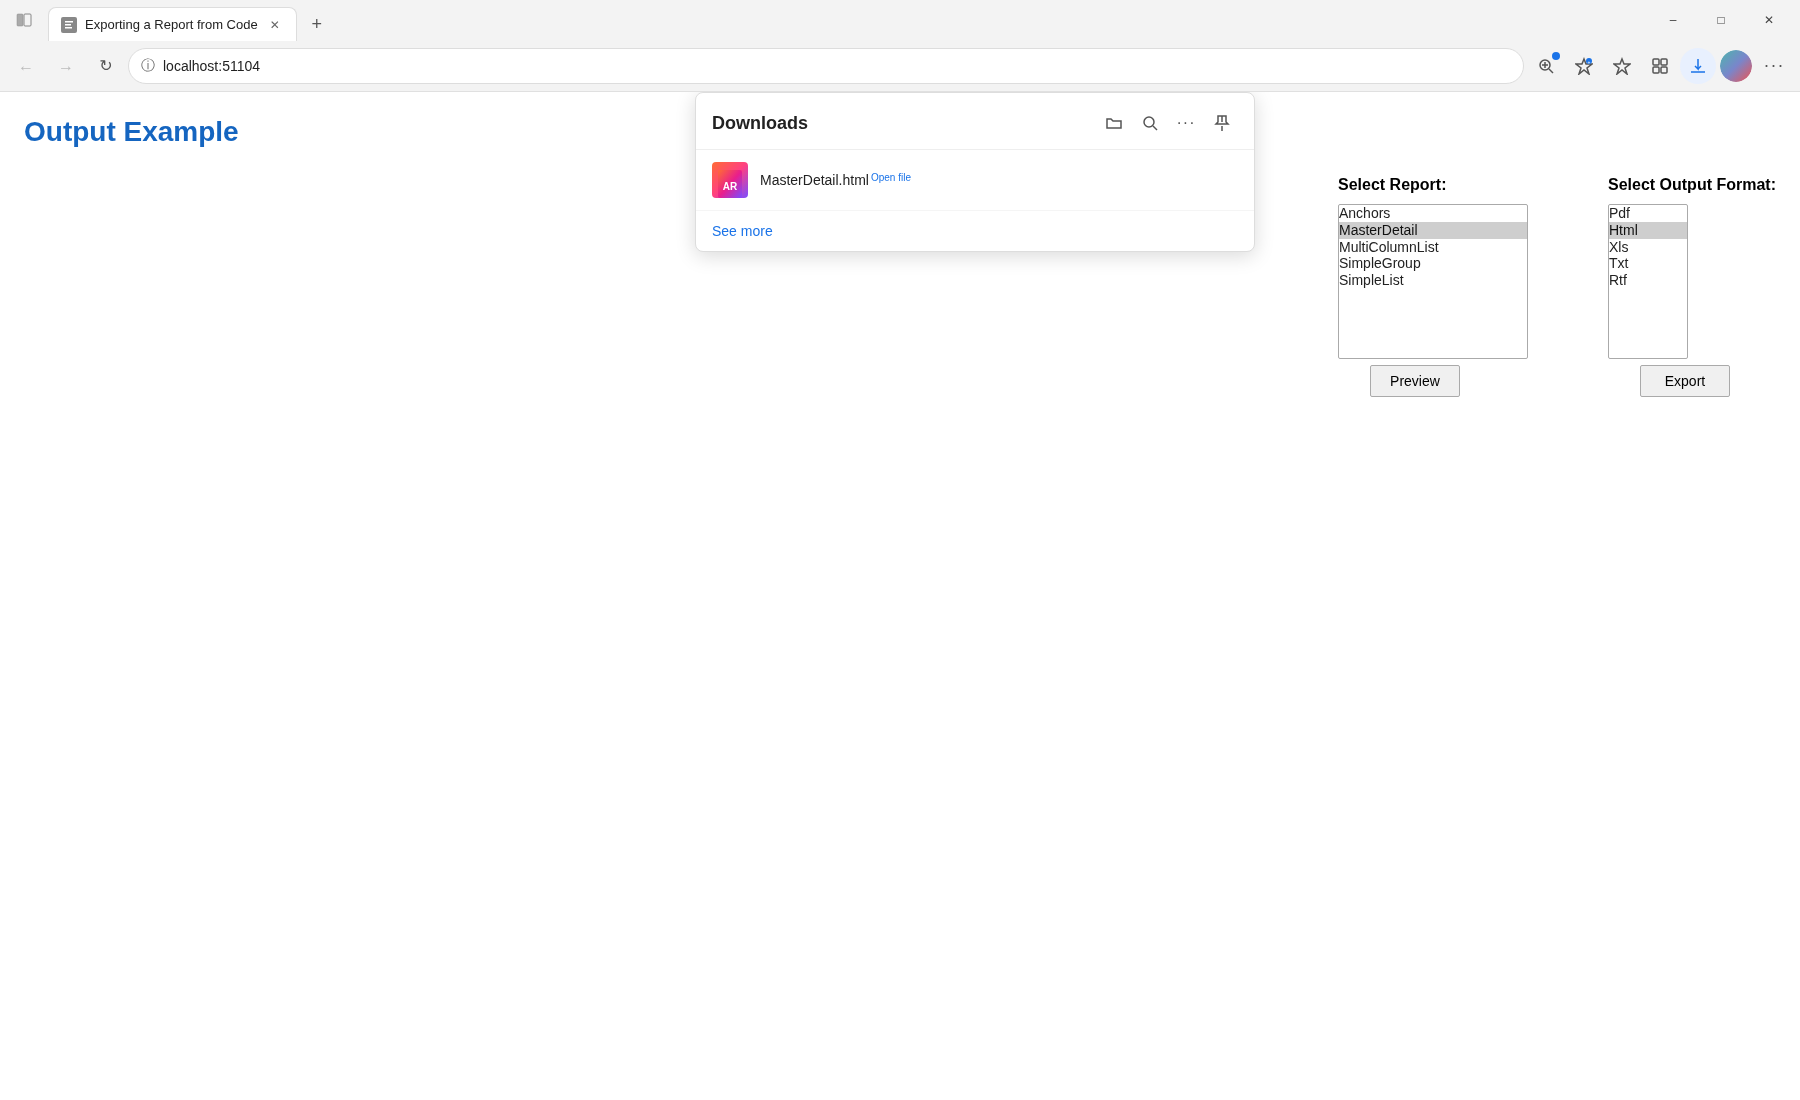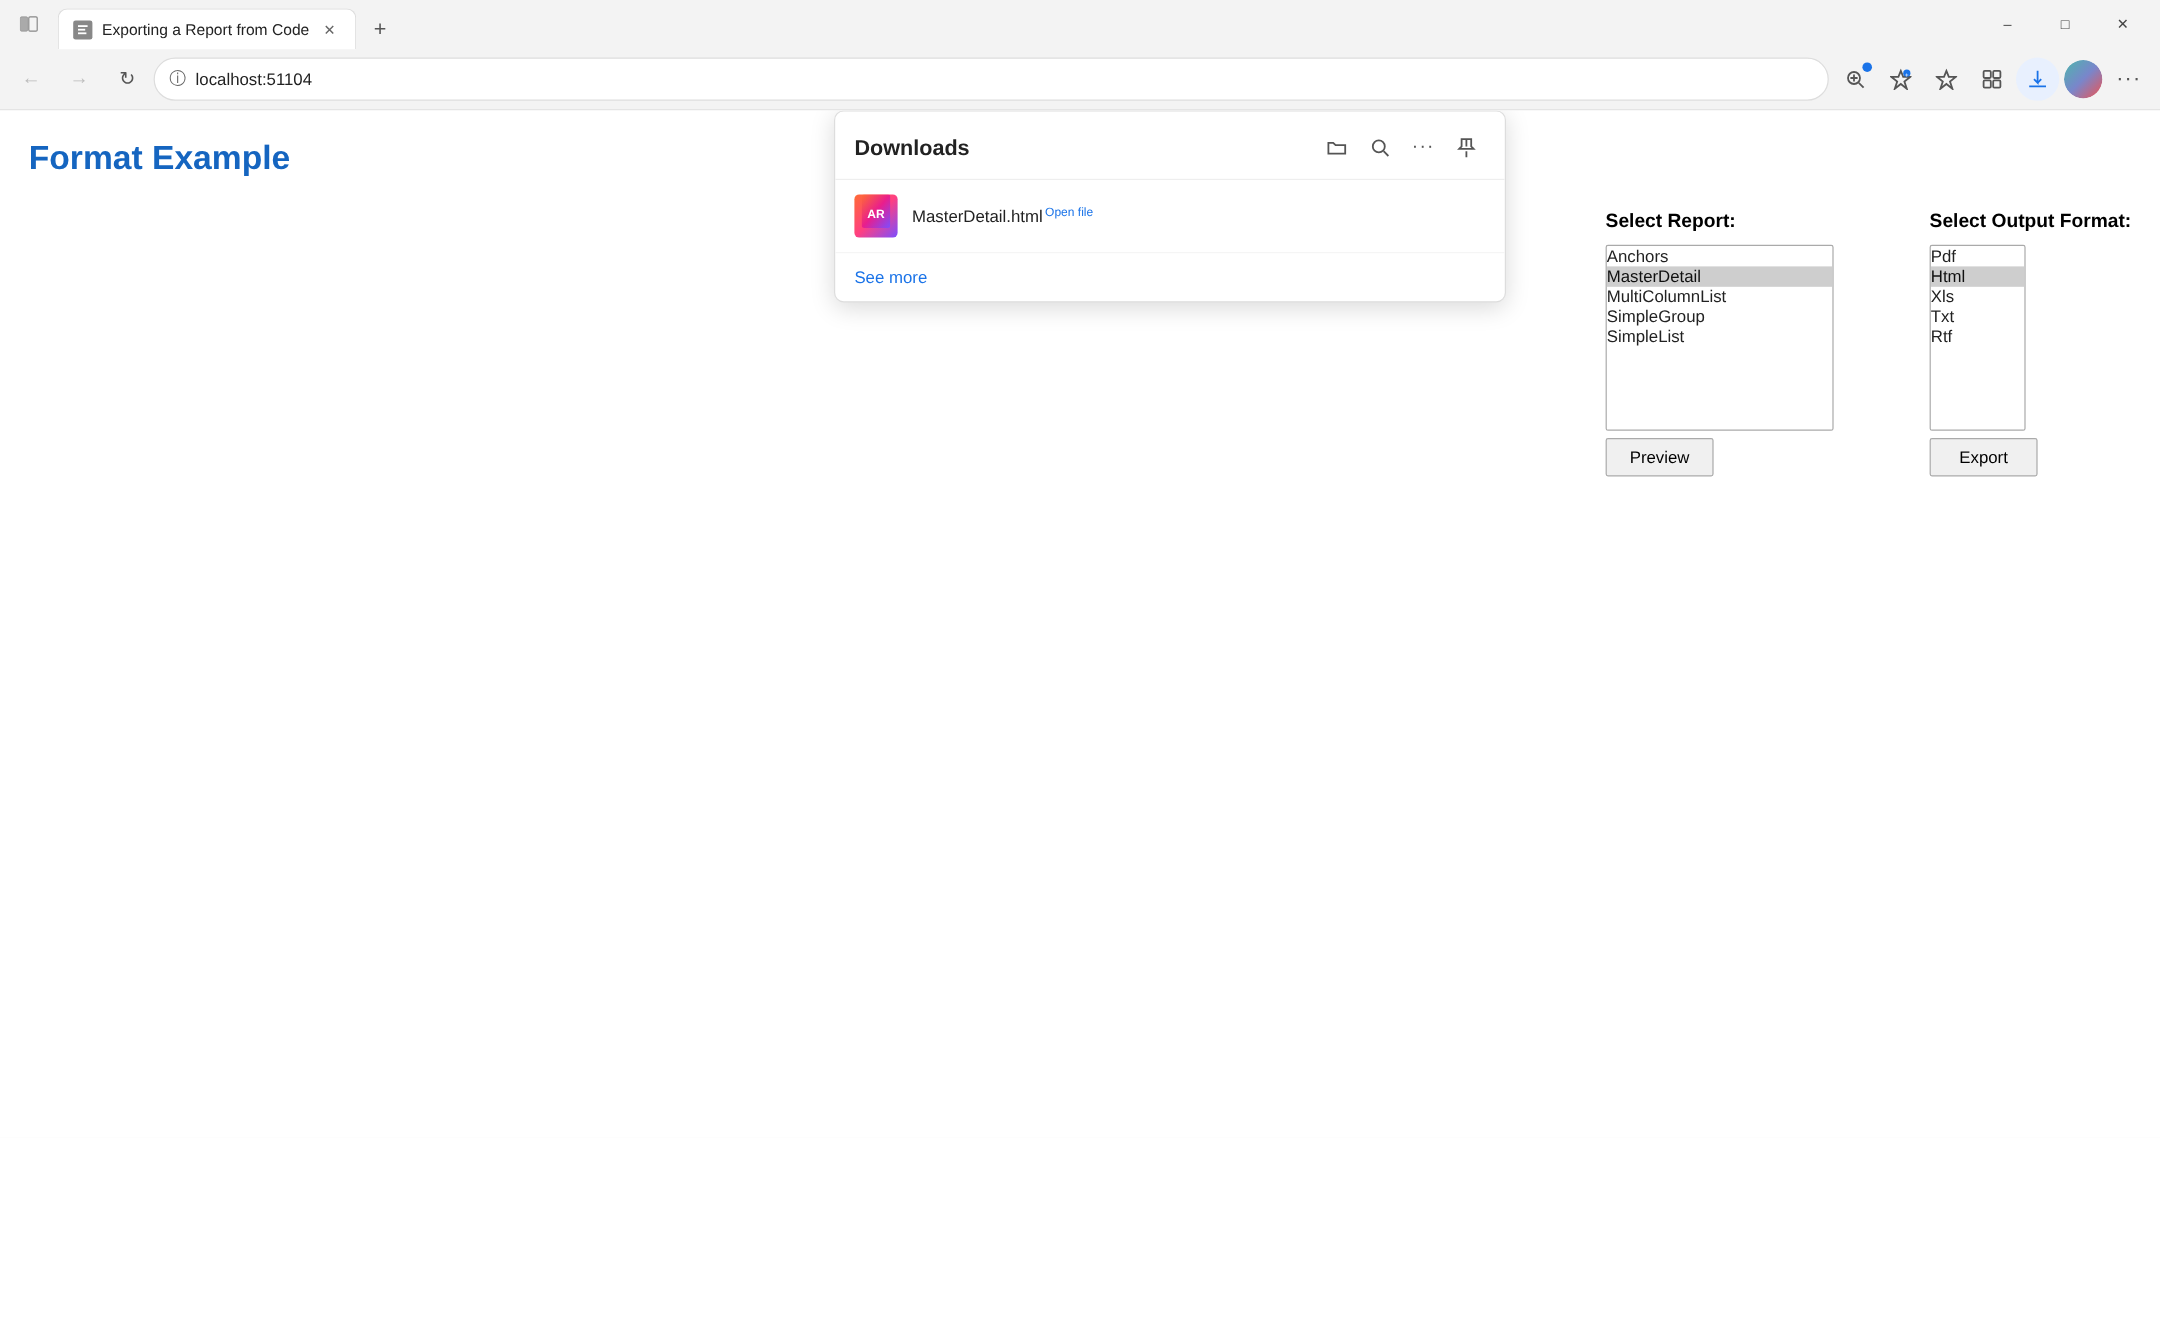--- a/index.html
+++ b/index.html
@@ -261,20 +261,21 @@
       height: 32px;
       background: #f0f0f0;
       border: 1px solid #aaa;
       border-radius: 2px;
       font-size: 14px;
       color: #000;
       cursor: pointer;
       display: flex;
       align-items: center;
       justify-content: center;
+      margin-left: 32px;
     }
 
     
     .downloads-panel {
       position: absolute;
       top: 0;
       left: 695px;
       width: 560px;
       background: #fff;
       border: 1px solid #ddd;
@@ -323,21 +324,21 @@
       gap: 12px;
       border-bottom: 1px solid #f5f5f5;
     }
 
     .dl-file-icon {
       width: 36px;
       height: 36px;
       border-radius: 4px;
       background: linear-gradient(135deg, #ff6b35, #ff4081, #7c4dff);
       display: flex;
-      align-items: flex-start;
+      align-items: flex-end;
       justify-content: center;
       color: #fff;
       font-size: 10px;
       font-weight: bold;
       flex-shrink: 0;
     }
 
     .dl-file-info {
       flex: 1;
       display: flex;
@@ -466,21 +467,21 @@
         </div>
       </div>
       <div class="toolbar-icon-btn" title="Settings and more">
         <span style="font-size:18px; letter-spacing:1px; color:#555;">···</span>
       </div>
     </div>
   </div>
 
   <div class="page-content">
 
-    <h1 class="page-title">Format Example</h1>
+    <h1 class="page-title">Output Example</h1>
 
     <div class="controls-row">
 
       <div class="control-group">
         <div class="control-label">Select Report:</div>
         <select class="listbox" size="7">
           <option>Anchors</option>
           <option selected="">MasterDetail</option>
           <option>MultiColumnList</option>
           <option>SimpleGroup</option>

